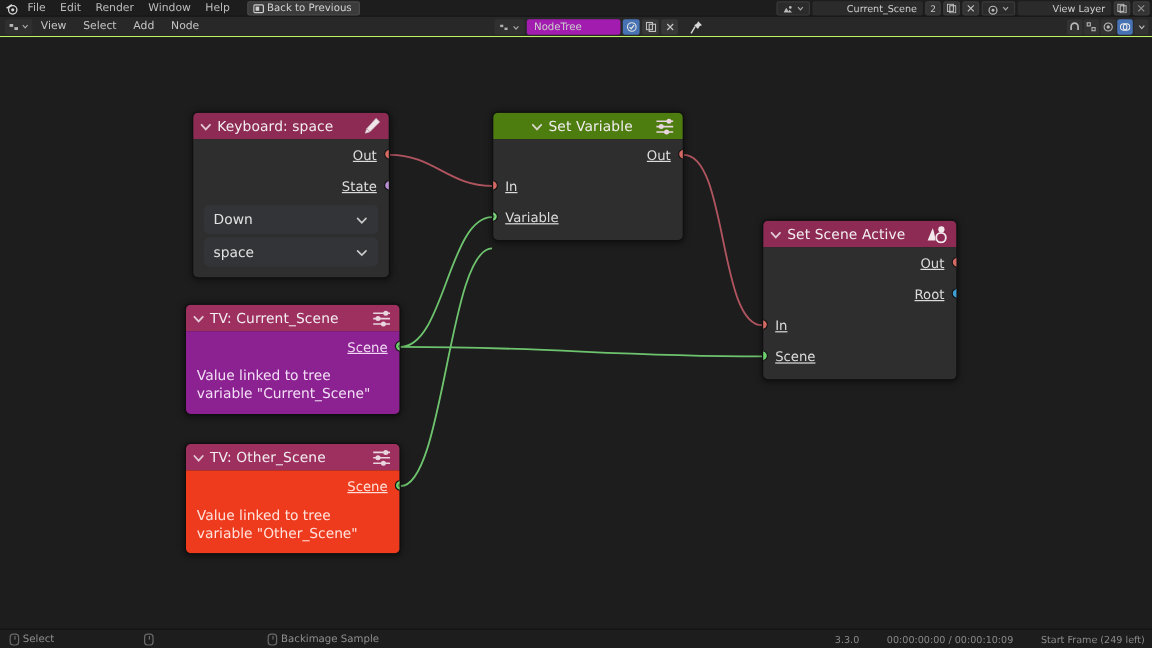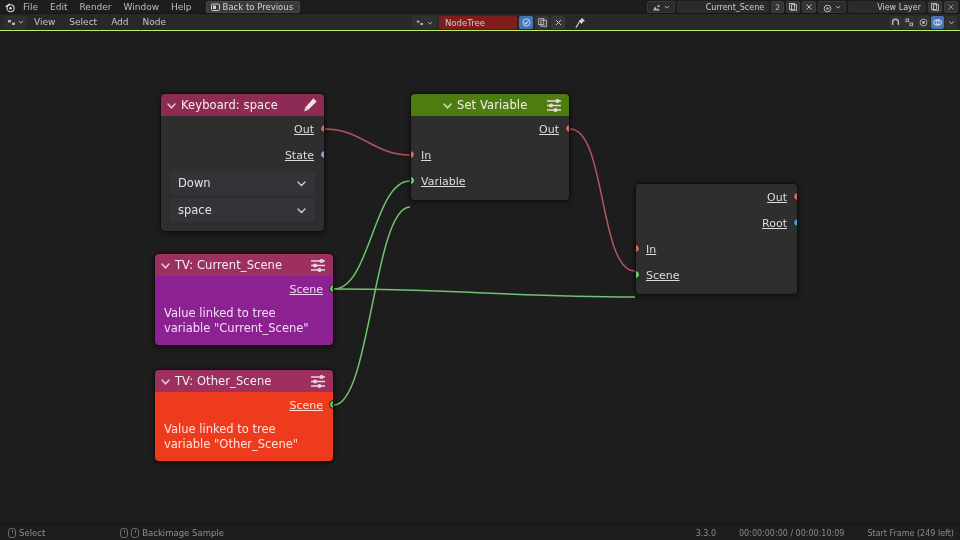--- a/index.html
+++ b/index.html
@@ -66,21 +66,21 @@
   .edmenu { font-size:9px; color:#c5c5c5; padding:0 7px; line-height:17px; }
   .nt-group {
     position:absolute; left:412px; top:2px; height:13px;
     display:flex; align-items:center; gap:2px;
   }
   .nt-sel {
     height:13px; background:#303030; border-radius:2px; display:flex;
     align-items:center; gap:3px; padding:0 4px;
   }
   .nt-name {
-    height:13px; background:#7f1d1d; border-radius:2px; display:flex;
+    height:13px; background:#a21caf; border-radius:2px; display:flex;
     align-items:center; padding:0 6px; min-width:78px;
   }
   .nt-name .txt { font-size:8.5px; color:#cdcdcd; }
   .nt-btn {
     height:13px; width:14px; background:#373737; border-radius:2px;
     display:flex; align-items:center; justify-content:center;
   }
   .nt-btn.active { background:#4772b3; }
   .edheader-right {
     position:absolute; right:3px; top:2px; height:13px;
@@ -413,20 +413,33 @@
               <span class="sock left" style="background: rgb(212, 106, 99);"></span>
             </div>
             <div class="sockrow in">
               <span class="lbl">Variable</span>
               <span class="sock left ring" style="background: rgb(122, 212, 122);"></span>
             </div>
             <div style="height: 6px;"></div>
           </div>
         </div>
         <div class="node" style="left: 635px; top: 152px; width: 163px;">
+          <div class="nhead" style="background: rgb(142, 43, 85);">
+            <span class="chev"><svg width="11" height="11" viewBox="0 0 11 11">
+                <path d="M2 4 L5.5 7.8 L9 4" fill="none" stroke="#f0e4ea" stroke-width="1.5" stroke-linecap="round"></path>
+              </svg></span>
+            <span class="title">Set Scene Active</span>
+            <span class="hicon">
+              <svg width="19" height="16" viewBox="0 0 19 16">
+                <path d="M1 13.5 L5.2 3.2 C6.2 5 7 9 7.6 13.5 Z" fill="#f2e7eb"></path>
+                <circle cx="12.5" cy="4.2" r="2.6" fill="#f2e7eb"></circle>
+                <circle cx="12.2" cy="11" r="4" fill="none" stroke="#f2e7eb" stroke-width="1.5"></circle>
+              </svg>
+            </span>
+          </div>
           <div class="nbody" style="background: rgb(46, 46, 46);">
             <div class="sockrow out">
               <span class="lbl">Out</span>
               <span class="sock right" style="background: rgb(212, 106, 99);"></span>
             </div>
             <div class="sockrow out">
               <span class="lbl">Root</span>
               <span class="sock right" style="background: rgb(61, 159, 212);"></span>
             </div>
             <div class="sockrow in">
@@ -501,21 +514,21 @@
 
   <div class="statusbar">
     <div class="sb-item" style="margin-left:8px;">
       <span class="mousebox"></span>
       <span class="t">Select</span>
     </div>
     <div class="sb-item" style="margin-left:75px;">
       <span class="mousebox"></span>
       <span class="t"></span>
     </div>
-    <div class="sb-item" style="">
+    <div class="sb-item" style="margin-left:92px;">
       <span class="mousebox"></span>
       <span class="t">Backimage Sample</span>
     </div>
     <div class="statusbar-right">
       <span class="t">3.3.0</span>
       <span class="t">00:00:00:00 / 00:00:10:09</span>
       <span class="t">Start Frame (249 left)</span>
     </div>
   </div>
 </div>

